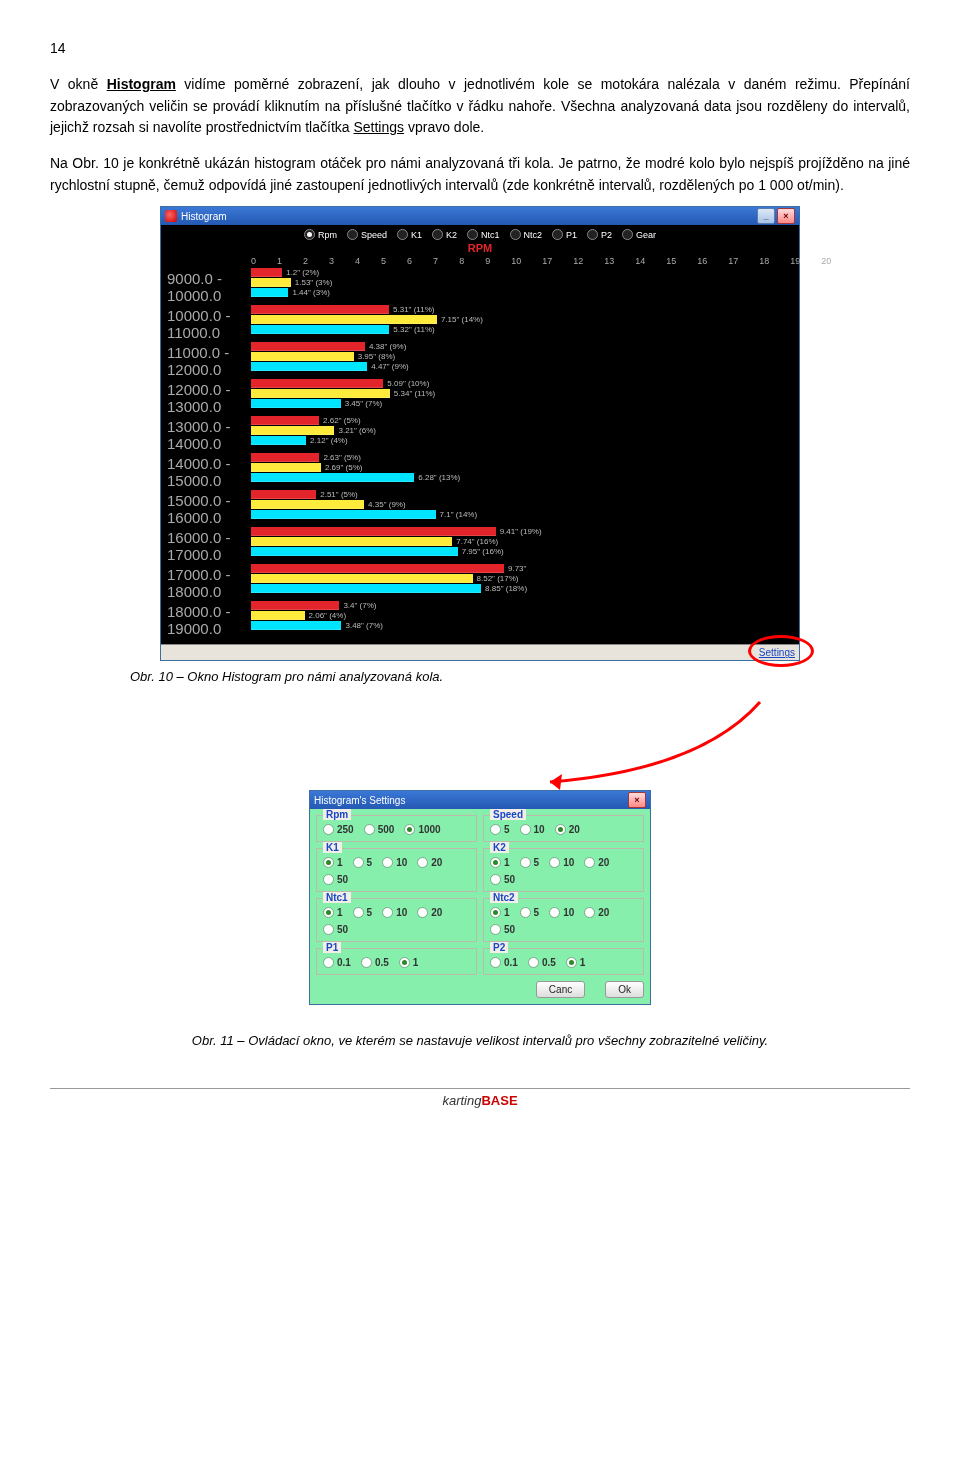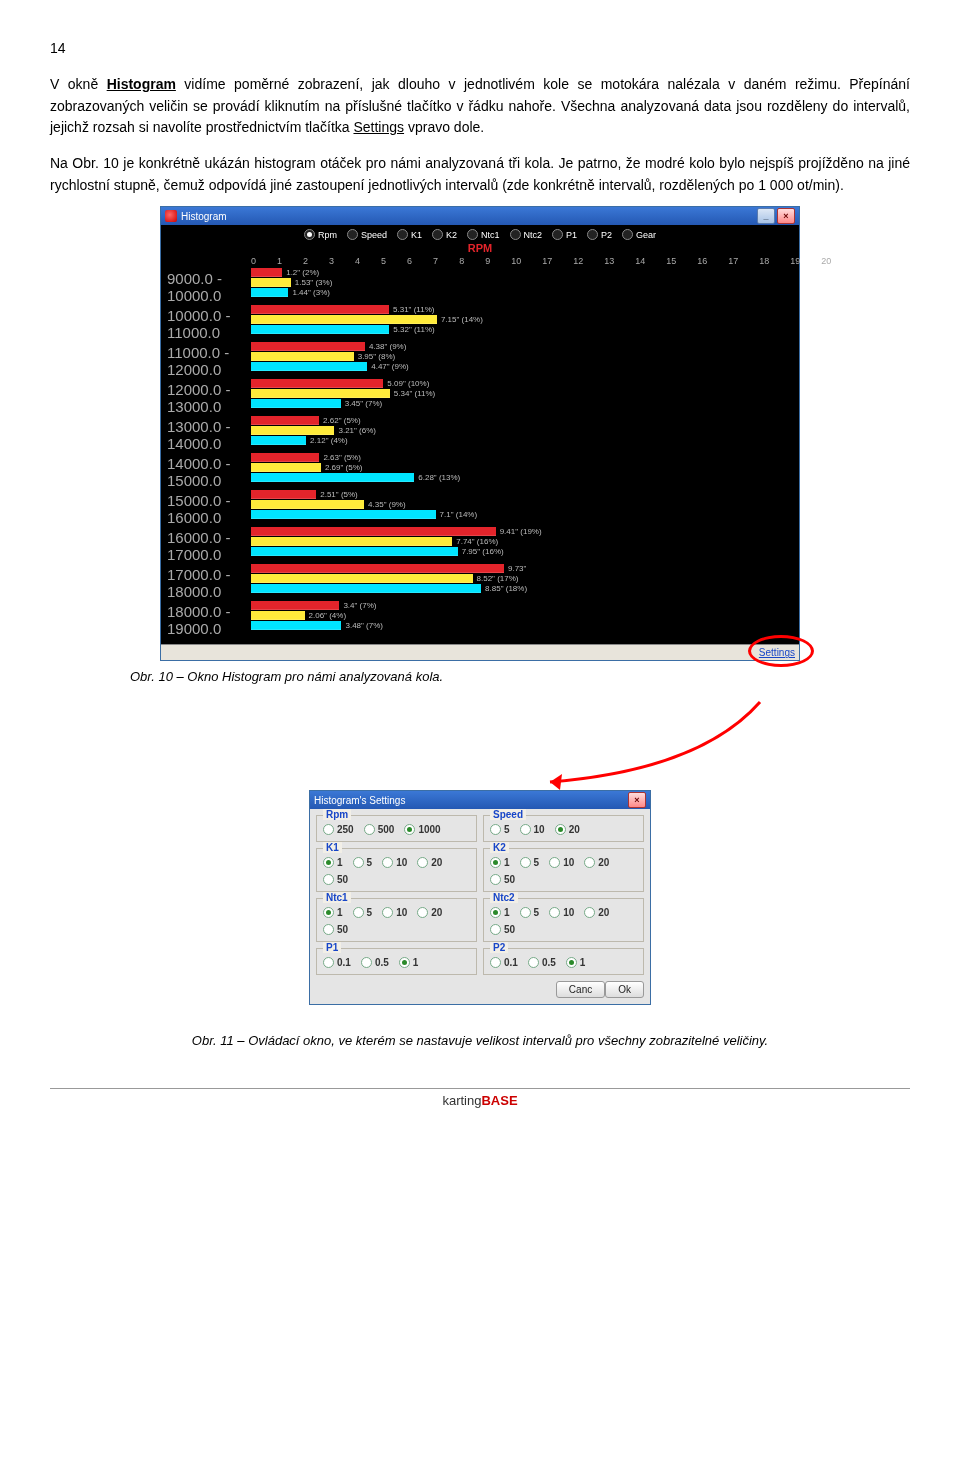--- a/index.html
+++ b/index.html
@@ -125,21 +125,21 @@
     font-style: italic; font-size: 13px;
     margin: 8px 0 20px 80px;
   }
   
   .arrow-svg { display:block; margin: -4px auto 0 auto; }
   
   .dlg {
     width: 340px;
     margin: 0 auto;
     border: 1px solid #3b6ea5;
-    background: #e5e5e5;
+    background: #86efac;
     font-family: Tahoma, Arial, sans-serif;
     font-size: 10px;
   }
   .dlg-titlebar {
     background: linear-gradient(#3b78d6, #2458b3);
     color: #fff; height: 18px;
     display: flex; align-items: center;
     padding: 0 4px; font-size: 10px;
   }
   .dlg-body {
@@ -154,31 +154,31 @@
     position: absolute; top: -7px; left: 6px;
     background: #f2efe7; padding: 0 3px;
     color: #1846c8; font-weight: bold; font-size: 10px;
   }
   .opt-row { display: flex; flex-wrap: wrap; gap: 6px 10px; margin-top: 4px; }
   .opt { display: flex; align-items: center; gap: 3px; color: #333; font-weight: bold; }
   .opt .radio-dot { border-color:#7a8; background:#fff; }
   .opt .radio-dot.sel::after { background: #2a8a2a; }
   .dlg-buttons {
     grid-column: 1 / 3;
-    display: flex; justify-content: flex-end; gap: 0;
+    display: flex; justify-content: flex-end; gap: 20px;
   }
   .dlg-btn {
     padding: 2px 12px;
     border: 1px solid #999; border-radius: 3px;
     background: linear-gradient(#fff,#ddd);
     font-size: 10px; color:#222;
   }
   .footer-rule { border: none; border-top: 1px solid #999; margin: 40px 0 4px 0; }
   .footer-logo { text-align: center; font-size: 13px; }
-  .footer-logo .k { color:#333; }
+  .footer-logo .k { font-style: italic; color:#333; }
   .footer-logo .b { font-weight: bold; color:#c00; }
 </style>
 </head>
 <body>
 
 <div class="page-number">14</div>
 
 <p class="body-text">
   <span>V okně </span><span class="bold underline">Histogram</span><span> vidíme poměrné zobrazení, jak dlouho v jednotlivém kole se motokára nalézala v daném režimu. Přepínání zobrazovaných veličin se provádí kliknutím na příslušné tlačítko v řádku nahoře. Všechna analyzovaná data jsou rozděleny do intervalů, jejichž rozsah si navolíte prostřednictvím tlačítka </span><span class="underline">Settings</span><span> vpravo dole.</span>
 </p>

